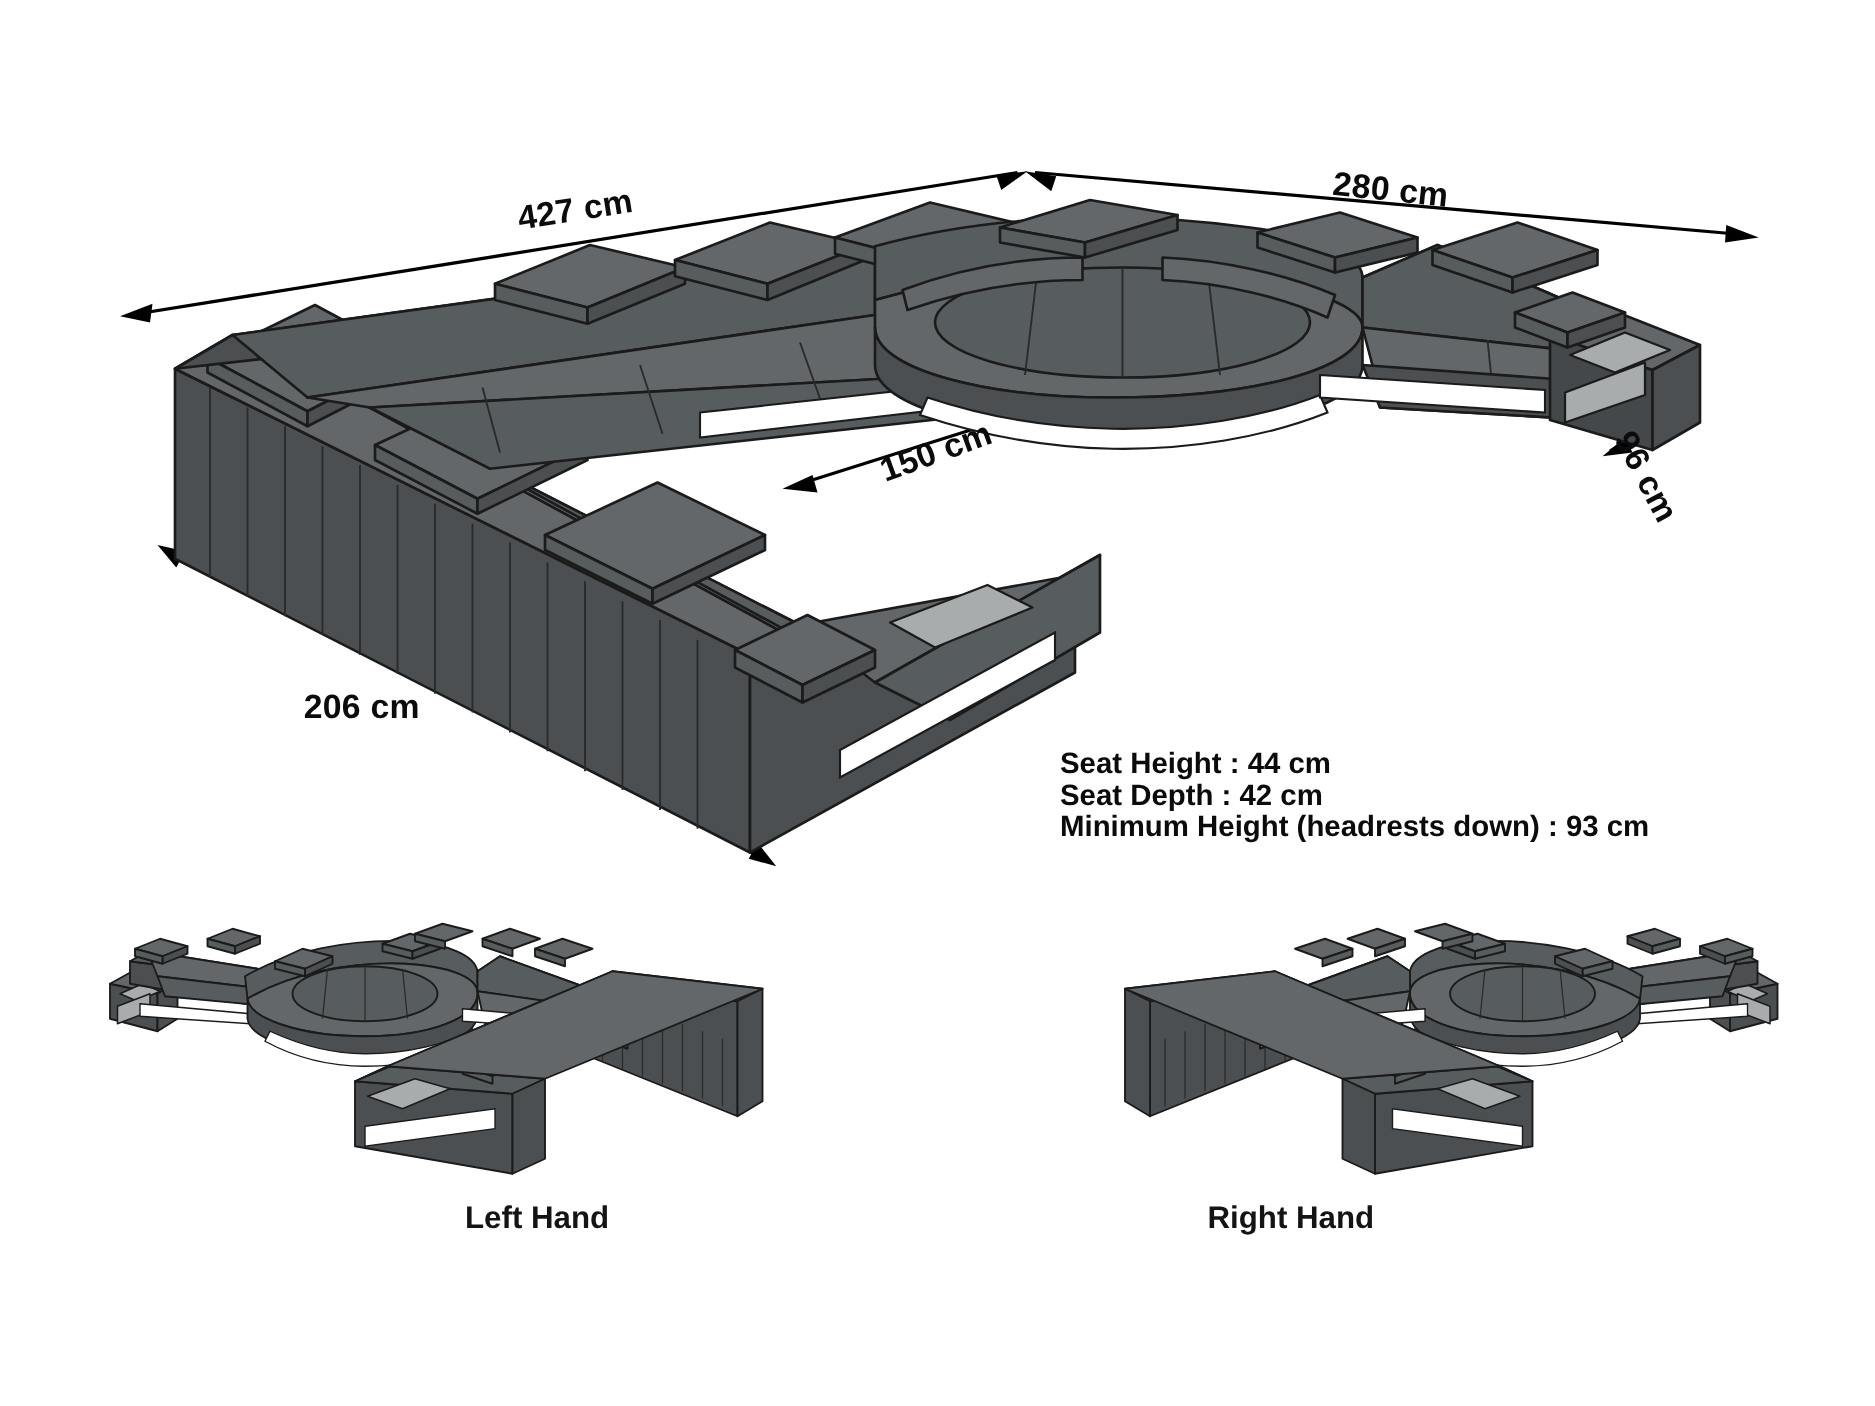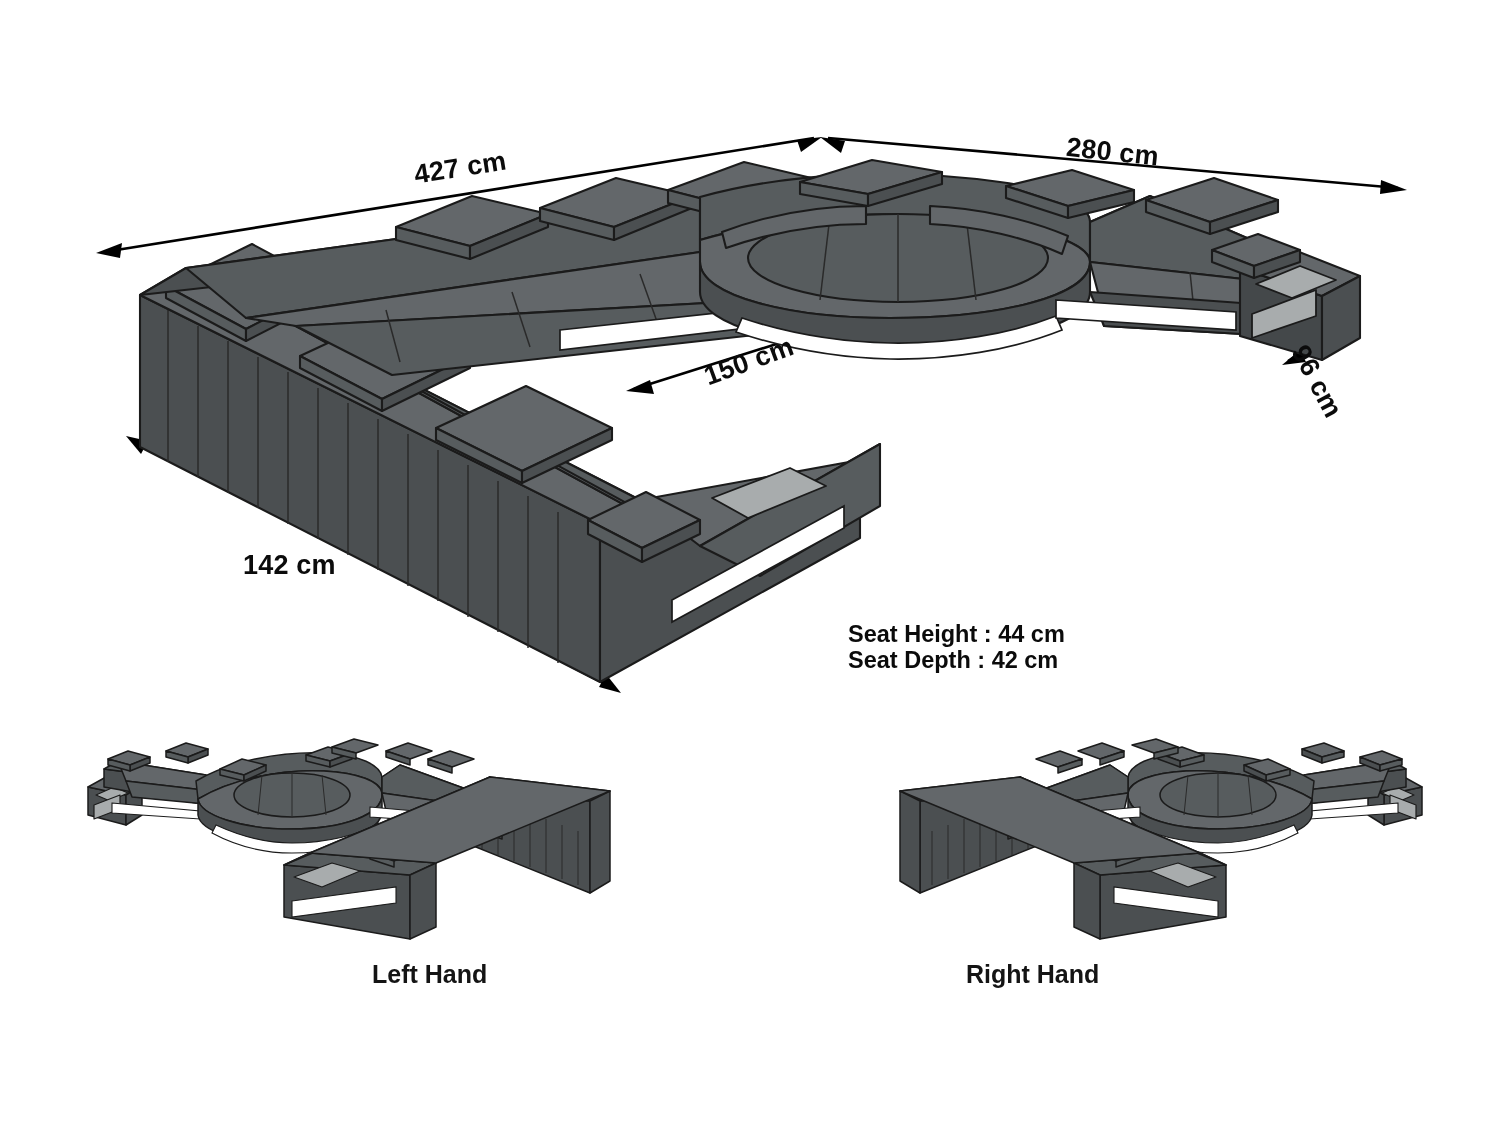--- a/index.html
+++ b/index.html
@@ -7,21 +7,21 @@
        font-family:"Liberation Sans","DejaVu Sans",sans-serif;color:#000;}
   .stage{position:absolute;left:0;top:0;width:1500px;height:1125px;}
   svg{display:block;}
   .dimlabel{position:absolute;font-weight:bold;font-size:27px;color:#0b0b0b;
             white-space:nowrap;letter-spacing:.2px;}
   #lbl-427{left:412px;top:160px;transform:rotate(-9deg);transform-origin:left top;}
   #lbl-280{left:1068px;top:132px;transform:rotate(6deg);transform-origin:left top;}
   #lbl-150{left:700px;top:363px;transform:rotate(-20deg);transform-origin:left top;}
   #lbl-96{left:1312px;top:340px;transform:rotate(62deg);transform-origin:left top;}
   #lbl-272{left:243px;top:550px;transform:rotate(0deg);transform-origin:left top;}
-  .spec{position:absolute;left:848px;top:622px;font-weight:bold;font-size:23.5px;
+  .spec{position:absolute;left:848px;top:598px;font-weight:bold;font-size:23.5px;
         line-height:25.5px;color:#0b0b0b;white-space:nowrap;}
   .spec div{margin:0;padding:0;}
   .variant-label{position:absolute;font-size:25px;font-weight:bold;color:#141414;
                  white-space:nowrap;}
   #lbl-left{left:372px;top:960px;}
   #lbl-right{left:966px;top:960px;}
 </style>
 </head>
 <body>
 
@@ -240,25 +240,26 @@
         <path class="bd" d="M1212,250 L1212,262 L1254,278 L1254,266 Z"></path>
         <path class="bdd" d="M1254,266 L1254,278 L1300,262 L1300,250 Z"></path>
       </g>
     </g>
   </svg>
 
   <div class="dimlabel" id="lbl-427">427 cm</div>
   <div class="dimlabel" id="lbl-280">280 cm</div>
   <div class="dimlabel" id="lbl-150">150 cm</div>
   <div class="dimlabel" id="lbl-96">96 cm</div>
-  <div class="dimlabel" id="lbl-272">142 cm</div>
+  <div class="dimlabel" id="lbl-272">206 cm</div>
 
   <div class="spec">
     <div>Seat Height  : 44 cm</div>
     <div>Seat Depth : 42 cm</div>
+    <div>Minimum Height (headrests down) : 93 cm</div>
   </div>
 
   <svg width="560" height="230" viewBox="0 0 560 230" style="position:absolute;left:70px;top:725px;">
     <g>
 
       <path class="tbdd" d="M18,62 L18,90 L56,100 L56,70 Z"></path>
       <path class="tbdl" d="M18,62 L36,52 L72,60 L56,70 Z"></path>
       <path class="tbdd" d="M56,70 L72,60 L72,90 L56,100 Z"></path>
       <polygon class="tgl" points="26,70 44,62 58,68 40,76"></polygon>
       <polygon class="tgl" points="24,80 50,70 50,84 24,94"></polygon>

